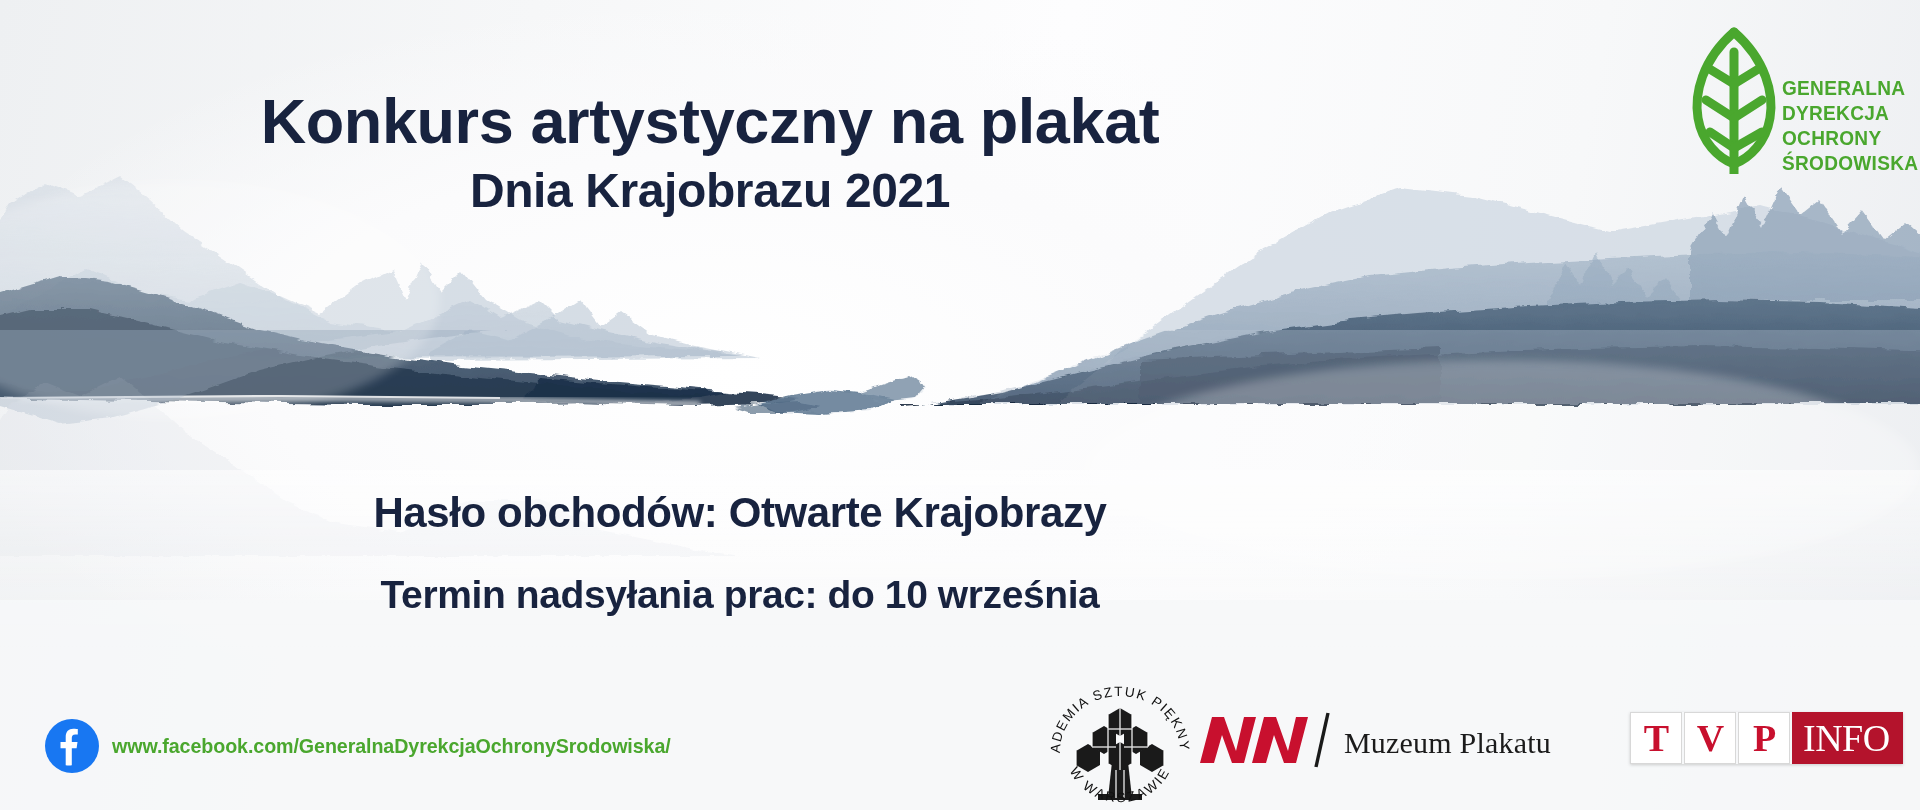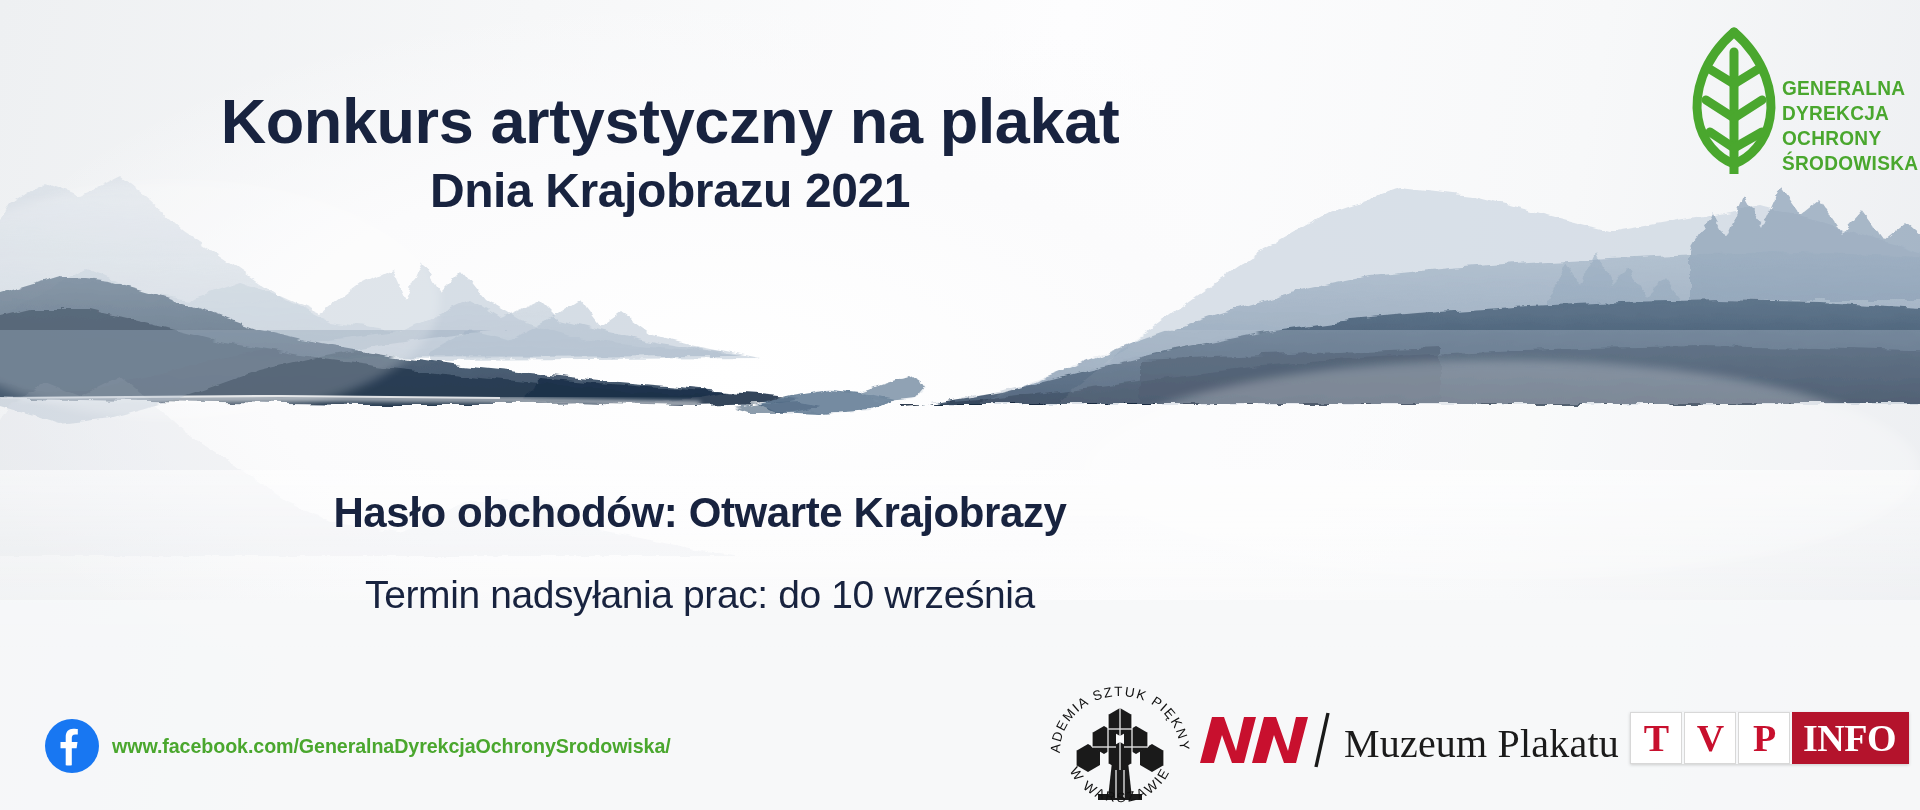--- a/index.html
+++ b/index.html
@@ -19,51 +19,52 @@
   
   #art{position:absolute;inset:0;}
   #art svg{position:absolute;top:0;left:0;width:1920px;height:810px;}
 
   
   .headline{
     position:absolute;left:0;width:1340px;text-align:center;
     color:#18233f;font-weight:700;letter-spacing:-0.4px;
     text-shadow:0 1px 0 rgba(255,255,255,.55);
     white-space:nowrap;
+    padding-left:40px;
   }
   #title-l1{top:86px;font-size:63px;line-height:70px;}
   #title-l2{top:156px;font-size:48px;line-height:70px;text-align:center;}
   #slogan{top:484px;font-size:42px;line-height:58px;left:30px;width:1340px;}
-  #deadline{top:572px;font-size:39px;line-height:46px;left:30px;width:1340px;font-weight:400;}
+  #deadline{top:572px;font-size:39px;line-height:46px;left:30px;width:1340px;font-weight:700;}
 
   
   #gdos{position:absolute;top:14px;left:1688px;width:226px;height:160px;display:flex;align-items:flex-end;gap:2px;}
   #gdos .mark{width:92px;height:152px;flex:0 0 auto;}
   #gdos .words{display:flex;flex-direction:column;justify-content:center;gap:2px;padding-top:6px;}
   #gdos .words span{
     color:#4aa72e;font-weight:700;font-size:20.5px;line-height:23px;
     letter-spacing:0.3px;transform:scaleX(.93);transform-origin:left center;
   }
 
   
   #fb{position:absolute;left:44px;top:718px;display:flex;align-items:center;gap:12px;}
   #fb .fbicon{width:56px;height:56px;flex:0 0 auto;}
   #fb .url{color:#4aa72e;font-weight:700;font-size:20.5px;letter-spacing:-0.1px;transform:scaleX(.96);transform-origin:left center;white-space:nowrap;}
 
   #asp{position:absolute;left:1038px;top:682px;width:164px;height:128px;}
   #mnw{position:absolute;left:1198px;top:700px;height:86px;display:flex;align-items:center;}
   #mnw svg{height:86px;}
-  #mnw .museum{font-family:"Liberation Serif", serif;font-size:40px;color:#1b1b1b;margin-left:14px;white-space:nowrap;letter-spacing:.2px;}
+  #mnw .museum{font-family:"Liberation Serif", serif;font-size:30px;color:#1b1b1b;margin-left:14px;white-space:nowrap;letter-spacing:.2px;}
 
   #tvp{position:absolute;left:1630px;top:712px;display:flex;align-items:stretch;height:52px;
        box-shadow:0 1px 3px rgba(0,0,0,.18);}
   #tvp .t-box{background:#ffffff;border:1px solid #d8d8d8;margin-right:2px;display:flex;align-items:center;justify-content:center;width:50px;}
   #tvp .t-box span{color:#c8102e;font-weight:700;font-size:38px;line-height:38px;font-family:"Liberation Serif", serif;letter-spacing:-1px;}
   #tvp .info{background:#b4132c;display:flex;align-items:center;justify-content:center;padding:0 13px 0 11px;}
-  #tvp .info span{color:#ffffff;font-weight:700;font-size:38px;line-height:38px;font-family:"Liberation Serif", serif;letter-spacing:-0.5px;}
+  #tvp .info span{color:#ffffff;font-weight:400;font-size:38px;line-height:38px;font-family:"Liberation Serif", serif;letter-spacing:-0.5px;}
 </style>
 </head>
 <body>
 
 <div id="poster">
 
   <div id="art">
     <svg viewBox="0 0 1920 810" preserveAspectRatio="none" aria-hidden="true">
       <defs>
         <linearGradient id="fadeDown" x1="0" y1="0" x2="0" y2="1">

